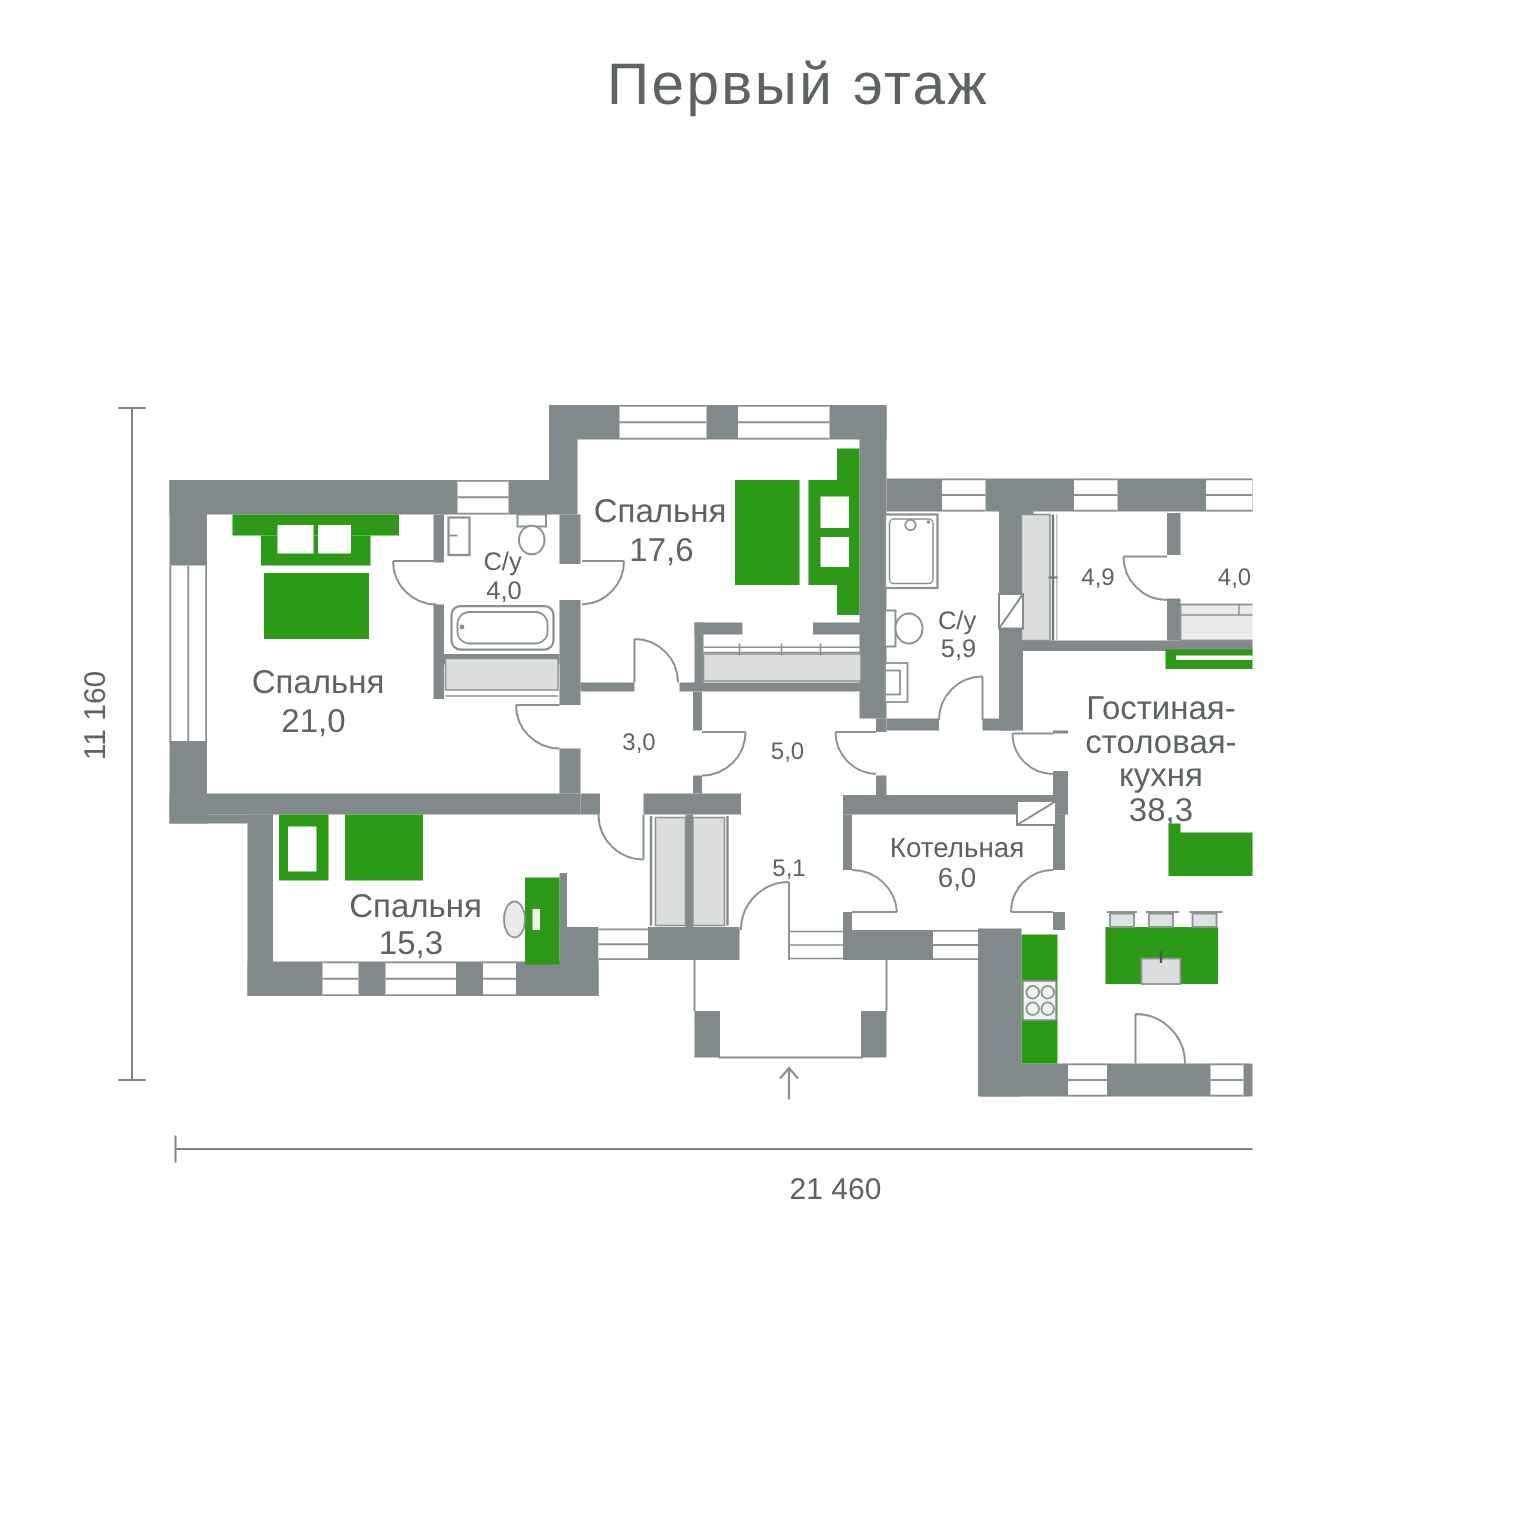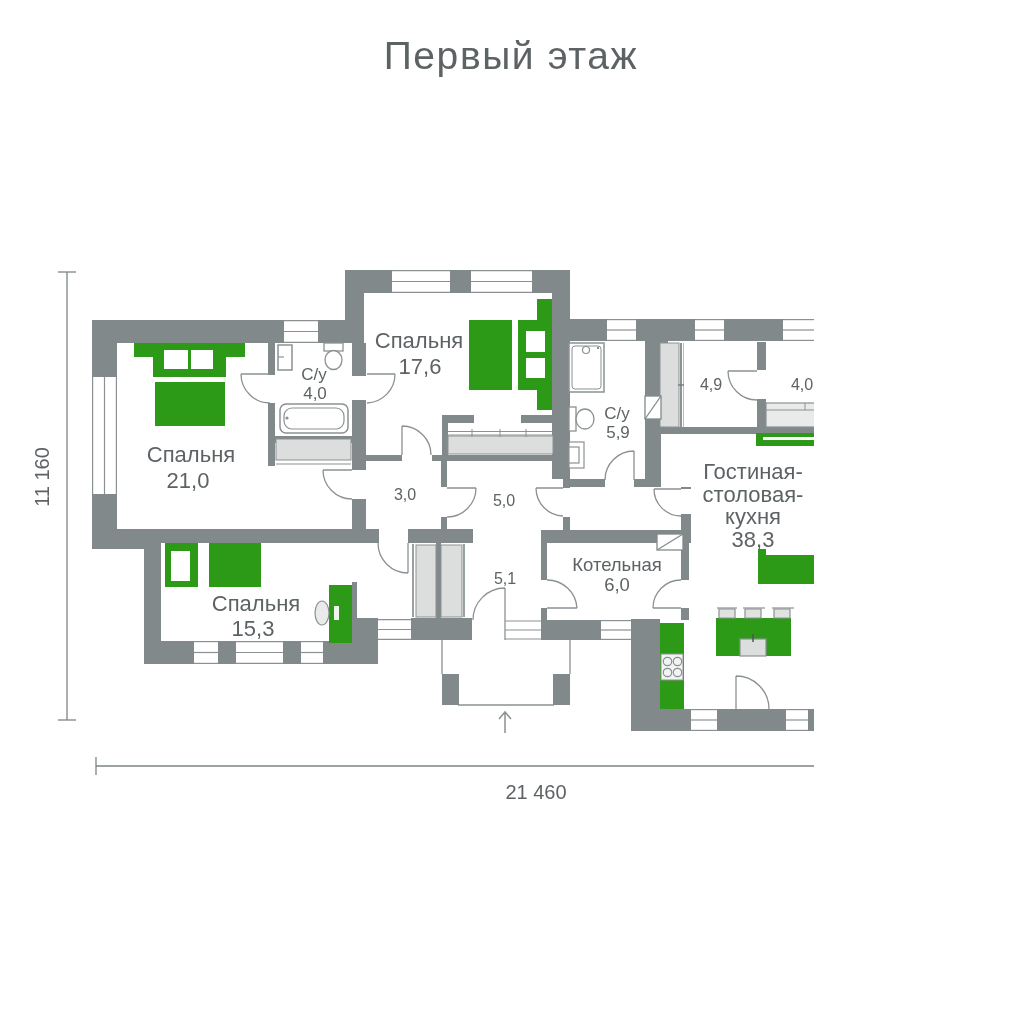--- a/index.html
+++ b/index.html
@@ -1,17 +1,17 @@
 <!DOCTYPE html>
 <html><head>
 <meta charset="utf-8">
 <style>
   html,body{margin:0;padding:0;background:#ffffff;}
   .page{position:relative;width:814px;height:1024px;background:#ffffff;overflow:hidden;
-        font-family:"Liberation Sans", sans-serif;}
+        font-family:"Liberation Sans", sans-serif;padding-left:21px;}
   svg{display:block;}
   text{font-family:"Liberation Sans", sans-serif;fill:#5d6365;}
 </style>
 </head>
 <body>
 <div class="page">
 <svg width="1022" height="1024" viewBox="0 0 1022 1024">
 <defs>
 <style>
   .w{fill:#81898a;}

